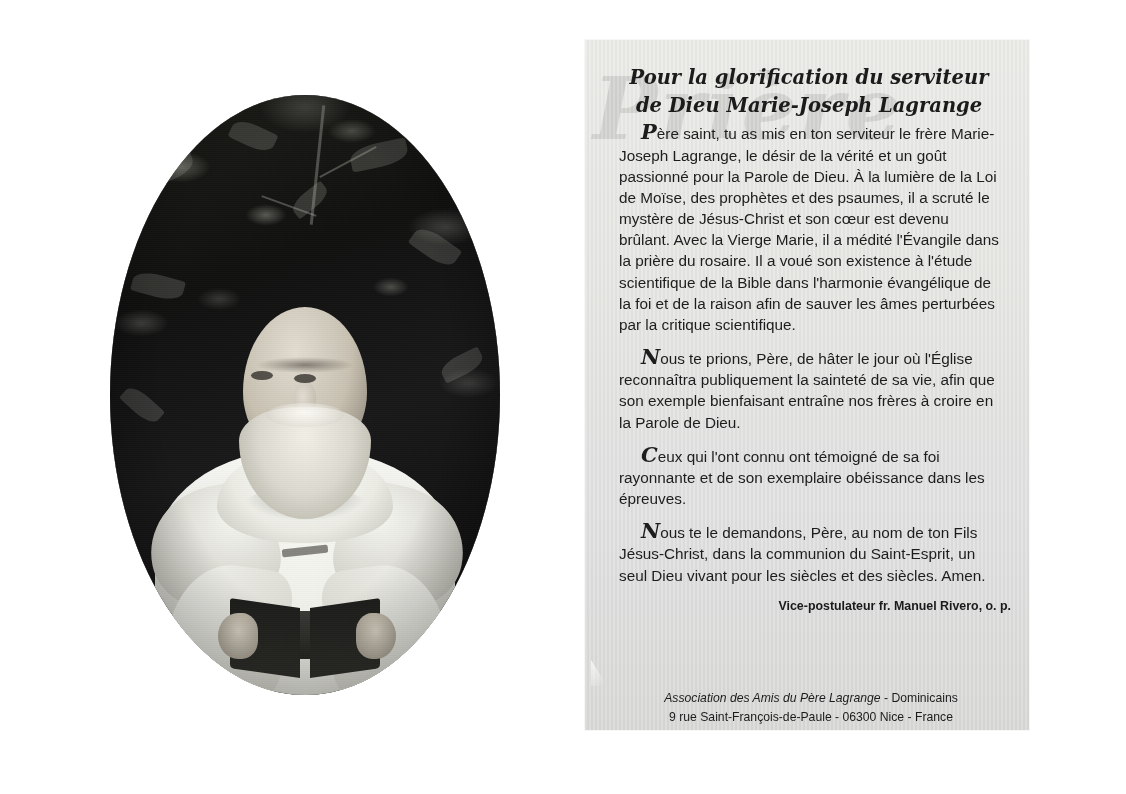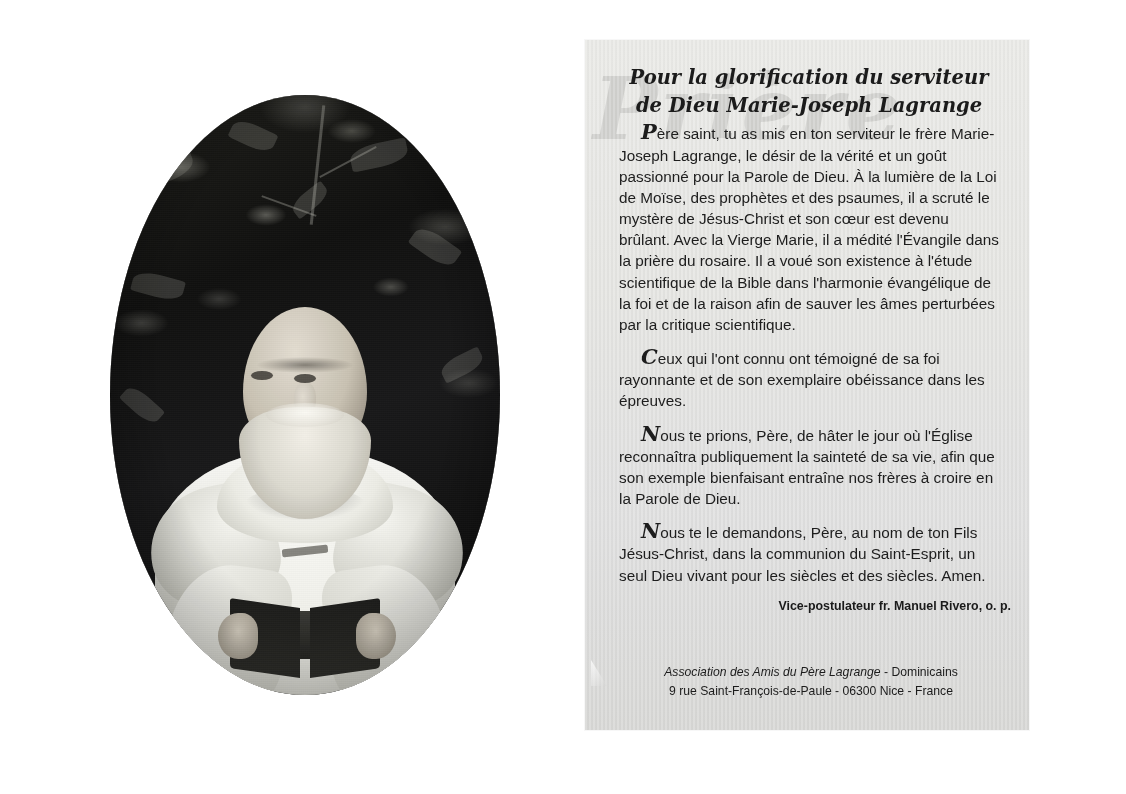--- a/index.html
+++ b/index.html
@@ -274,21 +274,21 @@
     color: #1a1a1a;
     text-align: right;
     margin: 12px 0 0 0;
     white-space: nowrap;
     overflow: hidden;
   }
   .card-footer {
     position: absolute;
     left: 26px;
     right: 18px;
-    bottom: 30px;
+    bottom: 4px;
     text-align: center;
     font-family: "Liberation Sans", sans-serif;
     font-size: 12.2px;
     line-height: 1.5;
     color: #1c1c1c;
   }
   .card-footer .fl1 { font-style: italic; }
   .card-footer .fl1 .plain { font-style: normal; }
   .card-corner {
     position: absolute;
@@ -360,25 +360,25 @@
     <h1 class="card-title">
       <span class="l1">Pour la glorification du serviteur</span>
       <span class="l2">de Dieu Marie-Joseph Lagrange</span>
     </h1>
 
     <p class="para">
       <span class="drop">P</span><span>ère saint, tu as mis en ton serviteur le frère Marie-Joseph Lagrange, le désir de la vérité et un goût passionné pour la Parole de Dieu. À la lumière de la Loi de Moïse, des prophètes et des psaumes, il a scruté le mystère de Jésus-Christ et son cœur est devenu brûlant. Avec la Vierge Marie, il a médité l'Évangile dans la prière du rosaire. Il a voué son existence à l'étude scientifique de la Bible dans l'harmonie évangélique de la foi et de la raison afin de sauver les âmes perturbées par la critique scientifique.</span>
     </p>
 
     <p class="para">
+      <span class="drop">N</span><span>ous te prions, Père, de hâter le jour où l'Église reconnaîtra publiquement la sainteté de sa vie, afin que son exemple bienfaisant entraîne nos frères à croire en la Parole de Dieu.</span>
+    </p>
+
+    <p class="para">
       <span class="drop">C</span><span>eux qui l'ont connu ont témoigné de sa foi rayonnante et de son exemplaire obéissance dans les épreuves.</span>
-    </p>
-
-    <p class="para">
-      <span class="drop">N</span><span>ous te prions, Père, de hâter le jour où l'Église reconnaîtra publiquement la sainteté de sa vie, afin que son exemple bienfaisant entraîne nos frères à croire en la Parole de Dieu.</span>
     </p>
 
 
     <p class="para">
       <span class="drop">N</span><span>ous te le demandons, Père, au nom de ton Fils Jésus-Christ, dans la communion du Saint-Esprit, un seul Dieu vivant pour les siècles et des siècles. Amen.</span>
     </p>
 
     <div class="signature">Vice-postulateur fr. Manuel Rivero, o. p.</div>
   </div>
 

